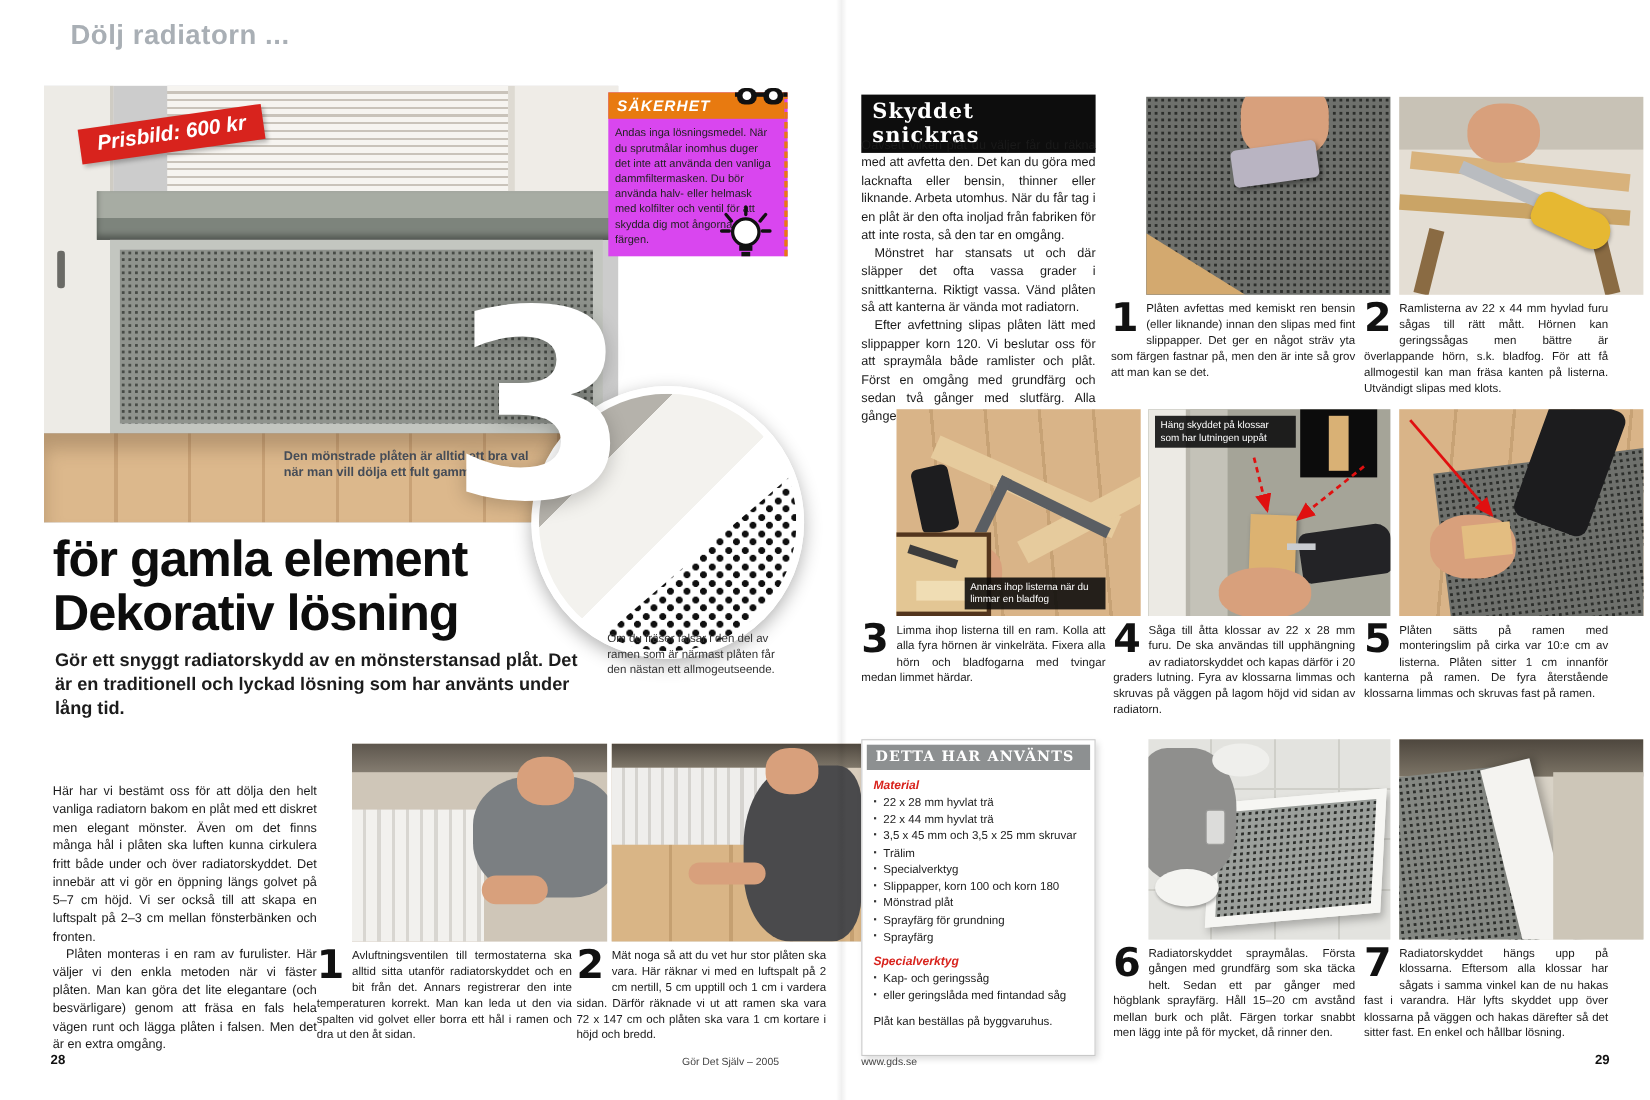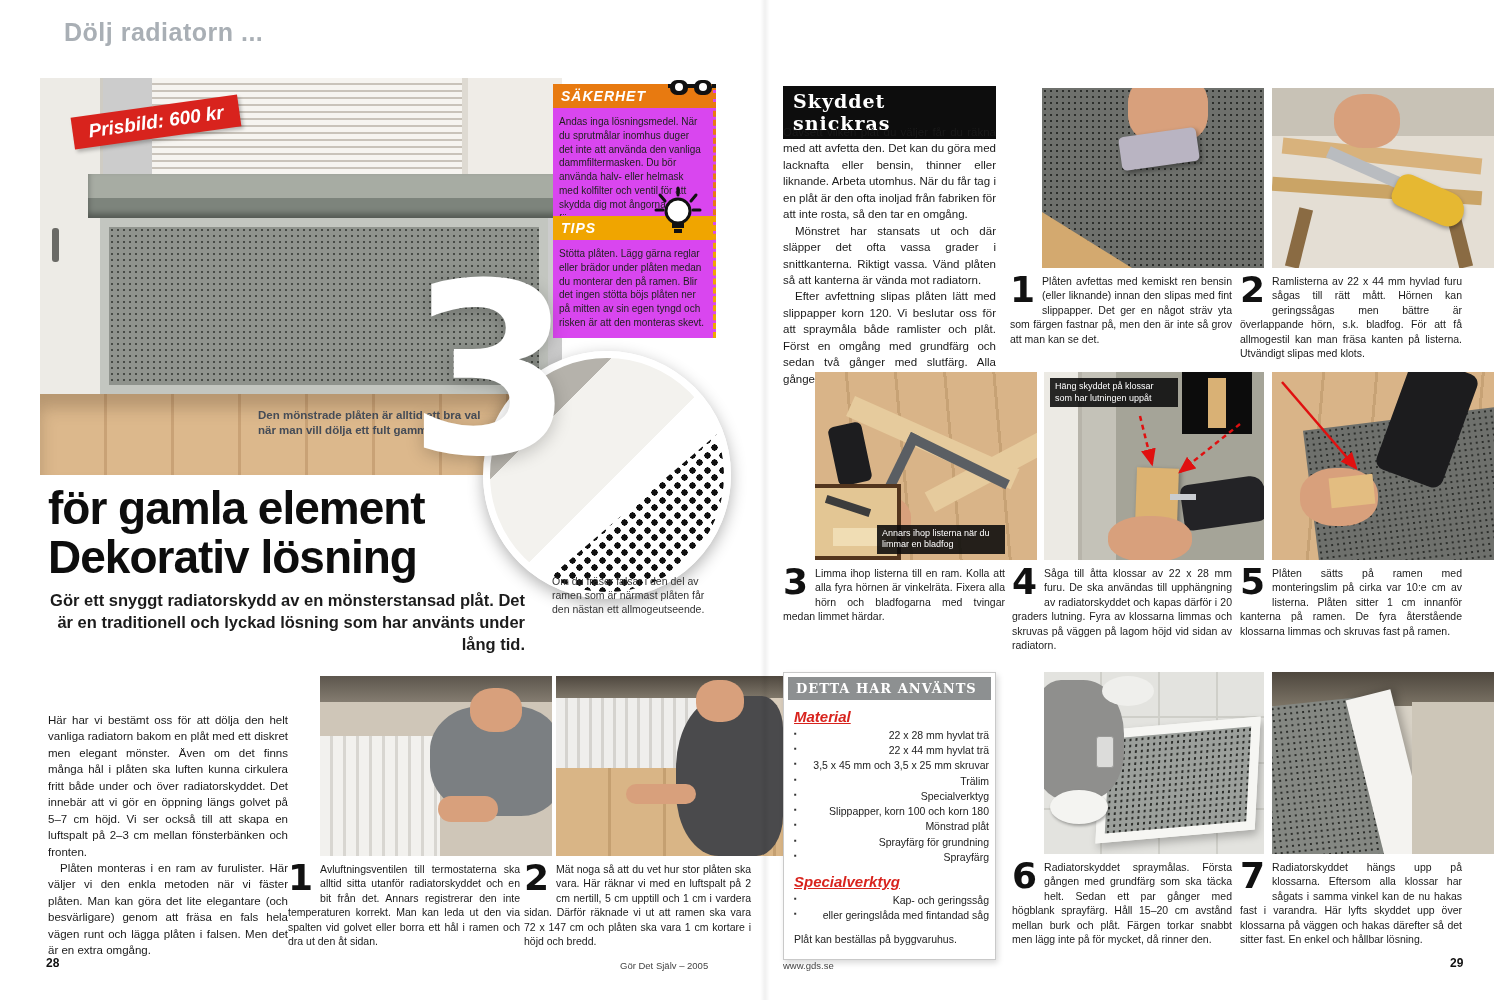--- a/index.html
+++ b/index.html
@@ -47,21 +47,21 @@
         clip-path:polygon(18% 100%,100% 30%,100% 100%);
         background-color:#fff;
         background-image:radial-gradient(circle,#101010 3px,transparent 3.3px),
                          radial-gradient(circle,#101010 3px,transparent 3.3px);
         background-size:15px 15px,15px 15px;background-position:0 0,7px 7px;}
   .big-number{left:408px;top:268px;font-size:238px;line-height:205px;font-weight:bold;color:#fff;
         font-family:"DejaVu Sans",sans-serif;text-shadow:0 4px 18px rgba(0,0,0,.22);}
   .circle-caption{left:552px;top:574px;width:160px;font-size:10.5px;line-height:1.35;color:#333;}
   
   .headline{left:48px;top:484px;font-size:46px;line-height:49px;font-weight:bold;letter-spacing:-1px;color:#0d0d0d;}
-  .standfirst{left:50px;top:590px;width:475px;font-size:16.5px;font-weight:bold;line-height:1.32;color:#1c1c1c;text-align:right;}
+  .standfirst{left:50px;top:590px;width:475px;font-size:16.5px;font-weight:bold;line-height:1.32;color:#1c1c1c;}
   
   .secbar{background:#0d0d0d;color:#fff;font-family:"DejaVu Serif",serif;font-weight:bold;
           font-size:19px;letter-spacing:1px;padding:4px 10px 5px;box-sizing:border-box;}
   .bar-prep{left:48px;top:674px;width:268px;}
   .bar-build{left:783px;top:86px;width:213px;}
   
   .bodycol{font-size:11.5px;line-height:1.43;text-align:justify;color:#1a1a1a;}
   .bodycol p{margin:0;}
   .bodycol p + p{text-indent:12px;}
   .prep-text{left:48px;top:712px;width:240px;}
@@ -75,22 +75,22 @@
   .photo{overflow:hidden;background:#ccc;margin-left:32px;}
   .mesh-dark{background-color:#6e706c;background-image:radial-gradient(circle,#2c2e2b 1.3px,transparent 1.5px);background-size:6px 6px;}
   .skin{background:#d8a07c;border-radius:45%;}
   .label-chip{position:absolute;background:rgba(10,10,10,.88);color:#fff;font-size:9px;line-height:1.3;
               padding:3px 5px;max-width:118px;}
   
   .materials{left:783px;top:672px;width:213px;height:288px;background:#fff;border:1px solid #c9c9c9;
              box-shadow:2px 3px 6px rgba(0,0,0,.15);box-sizing:border-box;}
   .materials .hd{background:#8d9091;color:#fff;font-family:"DejaVu Serif",serif;font-weight:bold;
              font-size:13px;letter-spacing:1px;padding:4px 8px;margin:4px;}
-  .materials .sub{color:#d8231d;font-weight:bold;font-style:italic;font-size:15px;margin:8px 0 3px 10px;text-decoration:underline;}
-  .materials ul{margin:0 6px 0 10px;padding:0;list-style:none;text-align:right;}
+  .materials .sub{color:#d8231d;font-weight:bold;font-style:italic;font-size:11px;margin:8px 0 3px 10px;}
+  .materials ul{margin:0 6px 0 10px;padding:0;list-style:none;}
   .materials li{font-size:10.5px;line-height:1.45;padding-left:9px;position:relative;color:#222;}
   .materials li:before{content:"▪";position:absolute;left:0;top:0;font-size:8px;color:#333;}
   .materials .note{font-size:10.5px;margin:10px 16px 0 10px;color:#222;}
   
   .pageno{font-size:12px;font-weight:bold;color:#111;}
   .footsmall{font-size:9.5px;color:#444;}
   .gutter{left:760px;top:0;width:10px;height:1000px;
           background:linear-gradient(90deg,rgba(0,0,0,0) 0,rgba(0,0,0,.06) 50%,rgba(0,0,0,0) 100%);}
 </style>
 </head>
@@ -123,24 +123,20 @@
   <svg class="abs icon-goggles" width="48" height="34" viewBox="0 0 48 34">
     <rect x="2" y="8" width="18" height="15" rx="7" fill="#111"></rect>
     <rect x="26" y="8" width="18" height="15" rx="7" fill="#111"></rect>
     <rect x="18" y="12" width="10" height="4" fill="#111"></rect>
     <rect x="0" y="12" width="4" height="4" fill="#111"></rect>
     <rect x="44" y="12" width="4" height="4" fill="#111"></rect>
     <circle cx="11" cy="15" r="4" fill="#fff"></circle>
     <circle cx="35" cy="15" r="4" fill="#fff"></circle>
   </svg>
 
-  <div class="abs infobox tips">
-    <div class="hd">TIPS</div>
-    <div class="bd">Stötta plåten. Lägg gärna reglar eller brädor under plåten medan du monterar den på ramen. Blir det ingen stötta böjs plåten ner på mitten av sin egen tyngd och risken är att den monteras skevt.</div>
-  </div>
   <svg class="abs icon-bulb" width="52" height="52" viewBox="0 0 52 52">
     <g stroke="#111" stroke-width="3" stroke-linecap="round">
       <line x1="26" y1="2" x2="26" y2="9"></line>
         <line x1="8" y1="9" x2="13" y2="15"></line>
       <line x1="44" y1="9" x2="39" y2="15"></line>
         <line x1="4" y1="24" x2="11" y2="24"></line>
       <line x1="48" y1="24" x2="41" y2="24"></line>
     </g>
     <circle cx="26" cy="25" r="12" fill="#fff" stroke="#111" stroke-width="3"></circle>
     <rect x="20" y="37" width="12" height="5" fill="#111"></rect>

